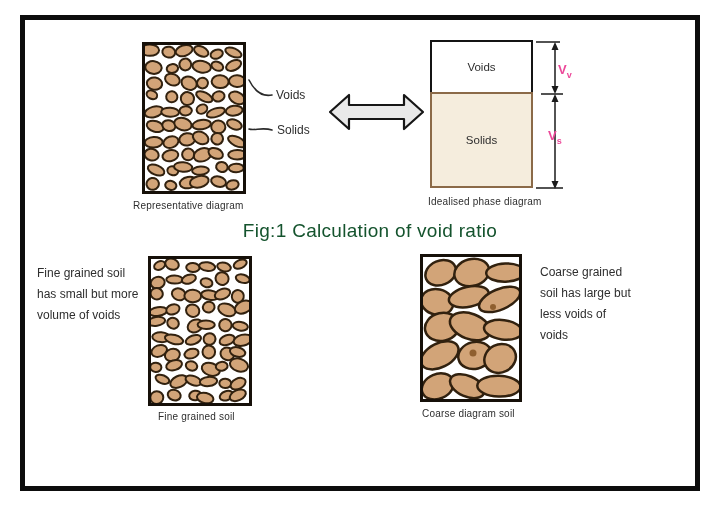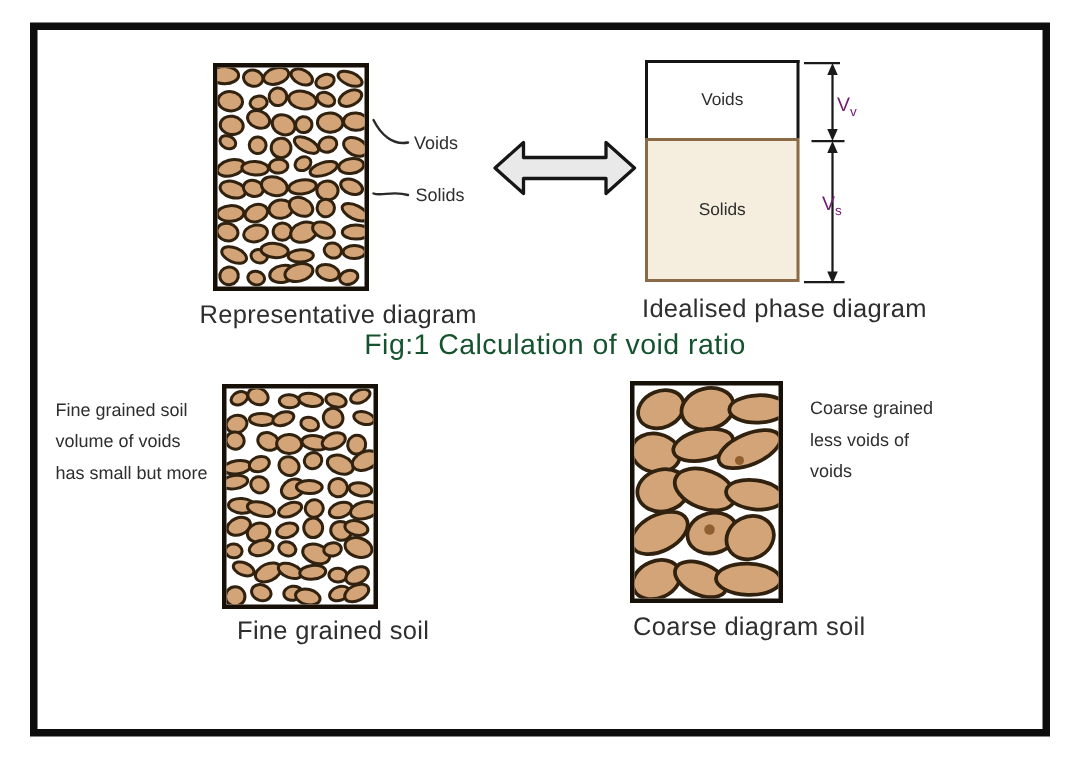--- a/index.html
+++ b/index.html
@@ -3,29 +3,29 @@
 <meta charset="utf-8">
 <style>
   html,body{margin:0;padding:0;background:#ffffff;}
   .page{position:relative;width:720px;height:506px;background:#ffffff;overflow:hidden;
         font-family:"Liberation Sans",sans-serif;color:var(--ink,#2e2e2e);}
   .frame{position:absolute;left:20px;top:15px;width:670px;height:466px;border:5px solid #0d0d0d;background:#ffffff;}
   
   .abs{position:absolute;}
   .soilbox{position:absolute;background:#ffffff;border:3px solid #161009;}
   .soilbox svg{display:block;width:100%;height:100%;}
-  .cap{position:absolute;font-size:17px;letter-spacing:.2px;color:var(--ink,#2e2e2e);white-space:nowrap;}
+  .cap{position:absolute;font-size:10px;letter-spacing:.2px;color:var(--ink,#2e2e2e);white-space:nowrap;}
   .figcap{position:absolute;font-size:19px;text-align:center;color:#14532d;letter-spacing:.3px;white-space:nowrap;}
   .lbl{position:absolute;font-size:12px;color:var(--ink,#2e2e2e);white-space:nowrap;}
   .note{position:absolute;font-size:12px;line-height:21px;color:var(--ink,#2e2e2e);}
   .phase-voids{position:absolute;left:430px;top:40px;width:99px;height:50px;border:2px solid #141414;border-bottom:0;
                background:#ffffff;display:flex;align-items:center;justify-content:center;font-size:11.5px;}
   .phase-solids{position:absolute;left:430px;top:92px;width:99px;height:92px;border:2px solid var(--solids-border,#8b6a48);
                background:var(--solids-fill,#f5eddd);display:flex;align-items:center;justify-content:center;font-size:11.5px;}
-  .vlab{position:absolute;font-size:13px;font-weight:normal;color:#701a75;}
+  .vlab{position:absolute;font-size:13px;font-weight:bold;color:#ec4899;}
   .vlab sub{font-size:9px;}
   .bigarrow polygon{fill:var(--arrow-fill,#e9e9e9);stroke:#161616;stroke-width:2.2;stroke-linejoin:round;}
   .connectors path{fill:none;stroke:#2a2a2a;stroke-width:1.6;stroke-linecap:round;}
   .dims line{stroke:#1a1a1a;stroke-width:1.5;}
   .dims path{fill:#1a1a1a;stroke:none;}
 </style>
 </head>
 <body>
 
 <div class="page">
@@ -127,22 +127,22 @@
     <line x1="0" y1="152" x2="27" y2="152"></line>
   </svg>
   <div class="vlab" style="left:558px;top:62px;"><span>V</span><sub>v</sub></div>
   <div class="vlab" style="left:548px;top:128px;"><span>V</span><sub>s</sub></div>
   <div class="cap" style="left:428px;top:196px;">Idealised phase diagram</div>
 
   <div class="figcap" style="left:215px;top:220px;width:310px;">Fig:1 Calculation of void ratio</div>
 
   <div class="note" style="left:37px;top:263px;width:120px;">
     <div>Fine grained soil</div>
+    <div>has small but more</div>
     <div>volume of voids</div>
-    <div>has small but more</div>
   </div>
   <div class="soilbox" style="left:148px;top:256px;width:98px;height:144px;">
     <svg viewBox="0 0 98 144">
         <ellipse cx="8.6" cy="6.5" rx="5.8" ry="4.1" transform="rotate(-25.5 8.6 6.5)" fill="#d2a478" stroke="#31210f" stroke-width="2"></ellipse>
         <ellipse cx="21.0" cy="5.2" rx="6.9" ry="5.4" transform="rotate(20.4 21.0 5.2)" fill="#d2a478" stroke="#31210f" stroke-width="2"></ellipse>
         <ellipse cx="41.9" cy="8.5" rx="6.7" ry="4.4" transform="rotate(3.3 41.9 8.5)" fill="#d2a478" stroke="#31210f" stroke-width="2"></ellipse>
         <ellipse cx="56.2" cy="7.6" rx="8.0" ry="4.3" transform="rotate(8.1 56.2 7.6)" fill="#d2a478" stroke="#31210f" stroke-width="2"></ellipse>
         <ellipse cx="73.0" cy="8.0" rx="6.9" ry="4.3" transform="rotate(13.5 73.0 8.0)" fill="#d2a478" stroke="#31210f" stroke-width="2"></ellipse>
         <ellipse cx="89.2" cy="5.1" rx="6.8" ry="4.1" transform="rotate(-24.1 89.2 5.1)" fill="#d2a478" stroke="#31210f" stroke-width="2"></ellipse>
         <ellipse cx="6.7" cy="23.7" rx="7.0" ry="5.8" transform="rotate(-15.4 6.7 23.7)" fill="#d2a478" stroke="#31210f" stroke-width="2"></ellipse>
@@ -220,17 +220,18 @@
         <ellipse cx="14.7" cy="129.4" rx="16.5" ry="12.3" transform="rotate(-23.3 14.7 129.4)" fill="#d2a478" stroke="#31210f" stroke-width="2.5"></ellipse>
         <ellipse cx="44.2" cy="129.2" rx="18.2" ry="10.3" transform="rotate(23.7 44.2 129.2)" fill="#d2a478" stroke="#31210f" stroke-width="2.5"></ellipse>
         <ellipse cx="75.9" cy="129.2" rx="21.6" ry="10.4" transform="rotate(1.8 75.9 129.2)" fill="#d2a478" stroke="#31210f" stroke-width="2.5"></ellipse>
         <circle cx="70" cy="50" r="3" fill="#8f5f2f"></circle>
         <circle cx="50" cy="96" r="3.5" fill="#8f5f2f"></circle>
       </svg>
   </div>
   <div class="cap" style="left:422px;top:408px;">Coarse diagram soil</div>
   <div class="note" style="left:540px;top:262px;width:120px;">
     <div>Coarse grained</div>
+    <div>soil has large but</div>
     <div>less voids of</div>
     <div>voids</div>
   </div>
 
 </div>
 
 </body></html>

